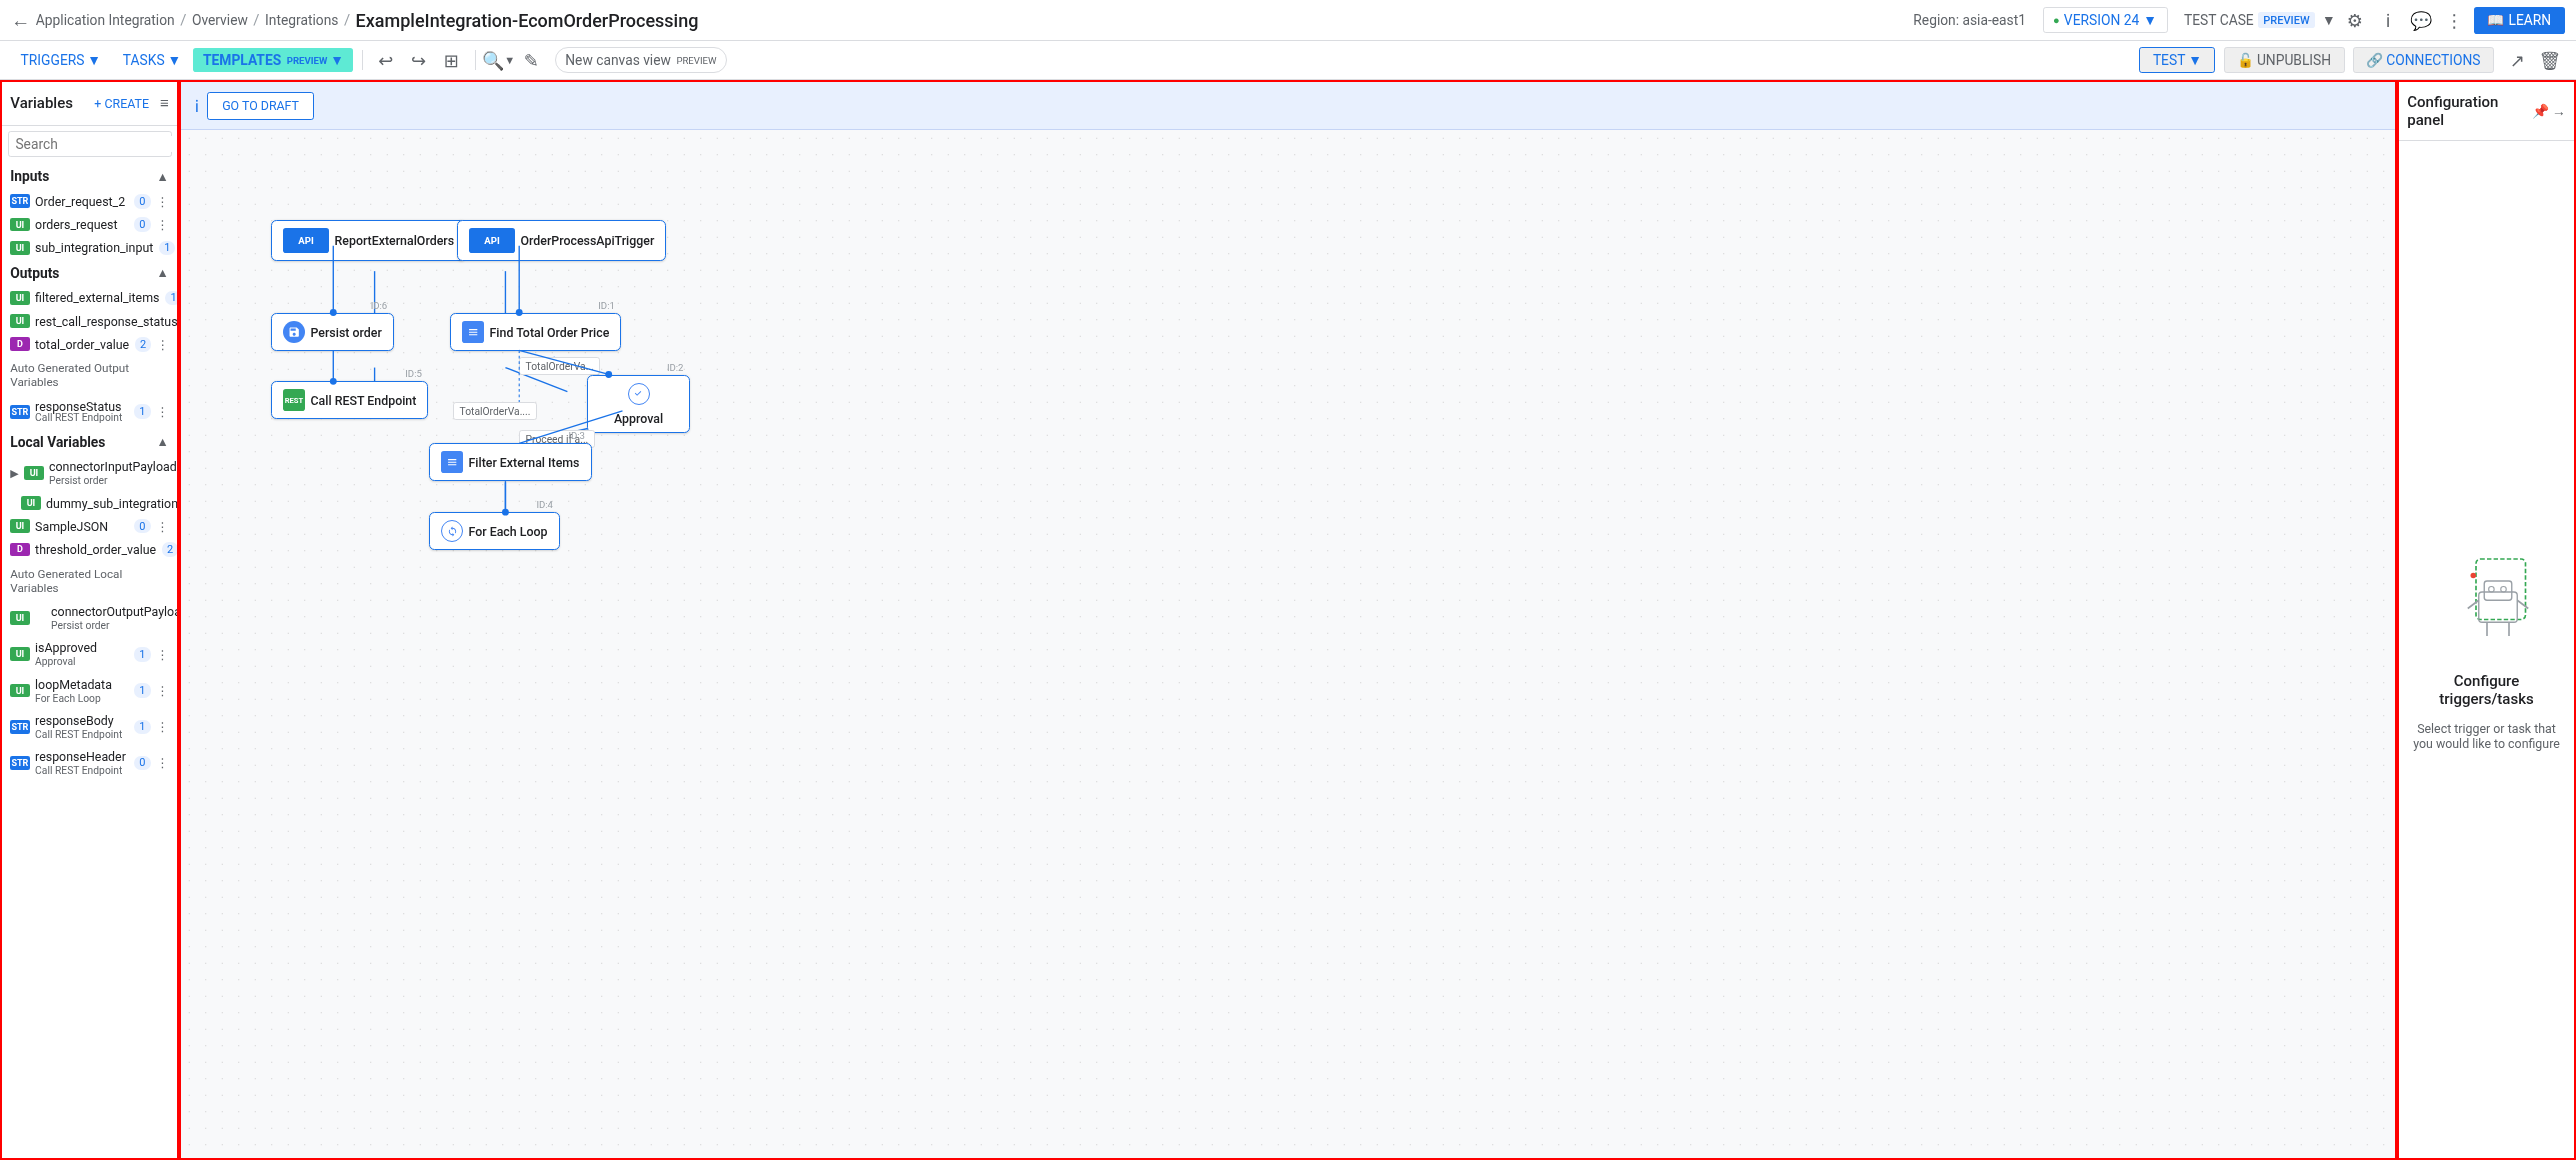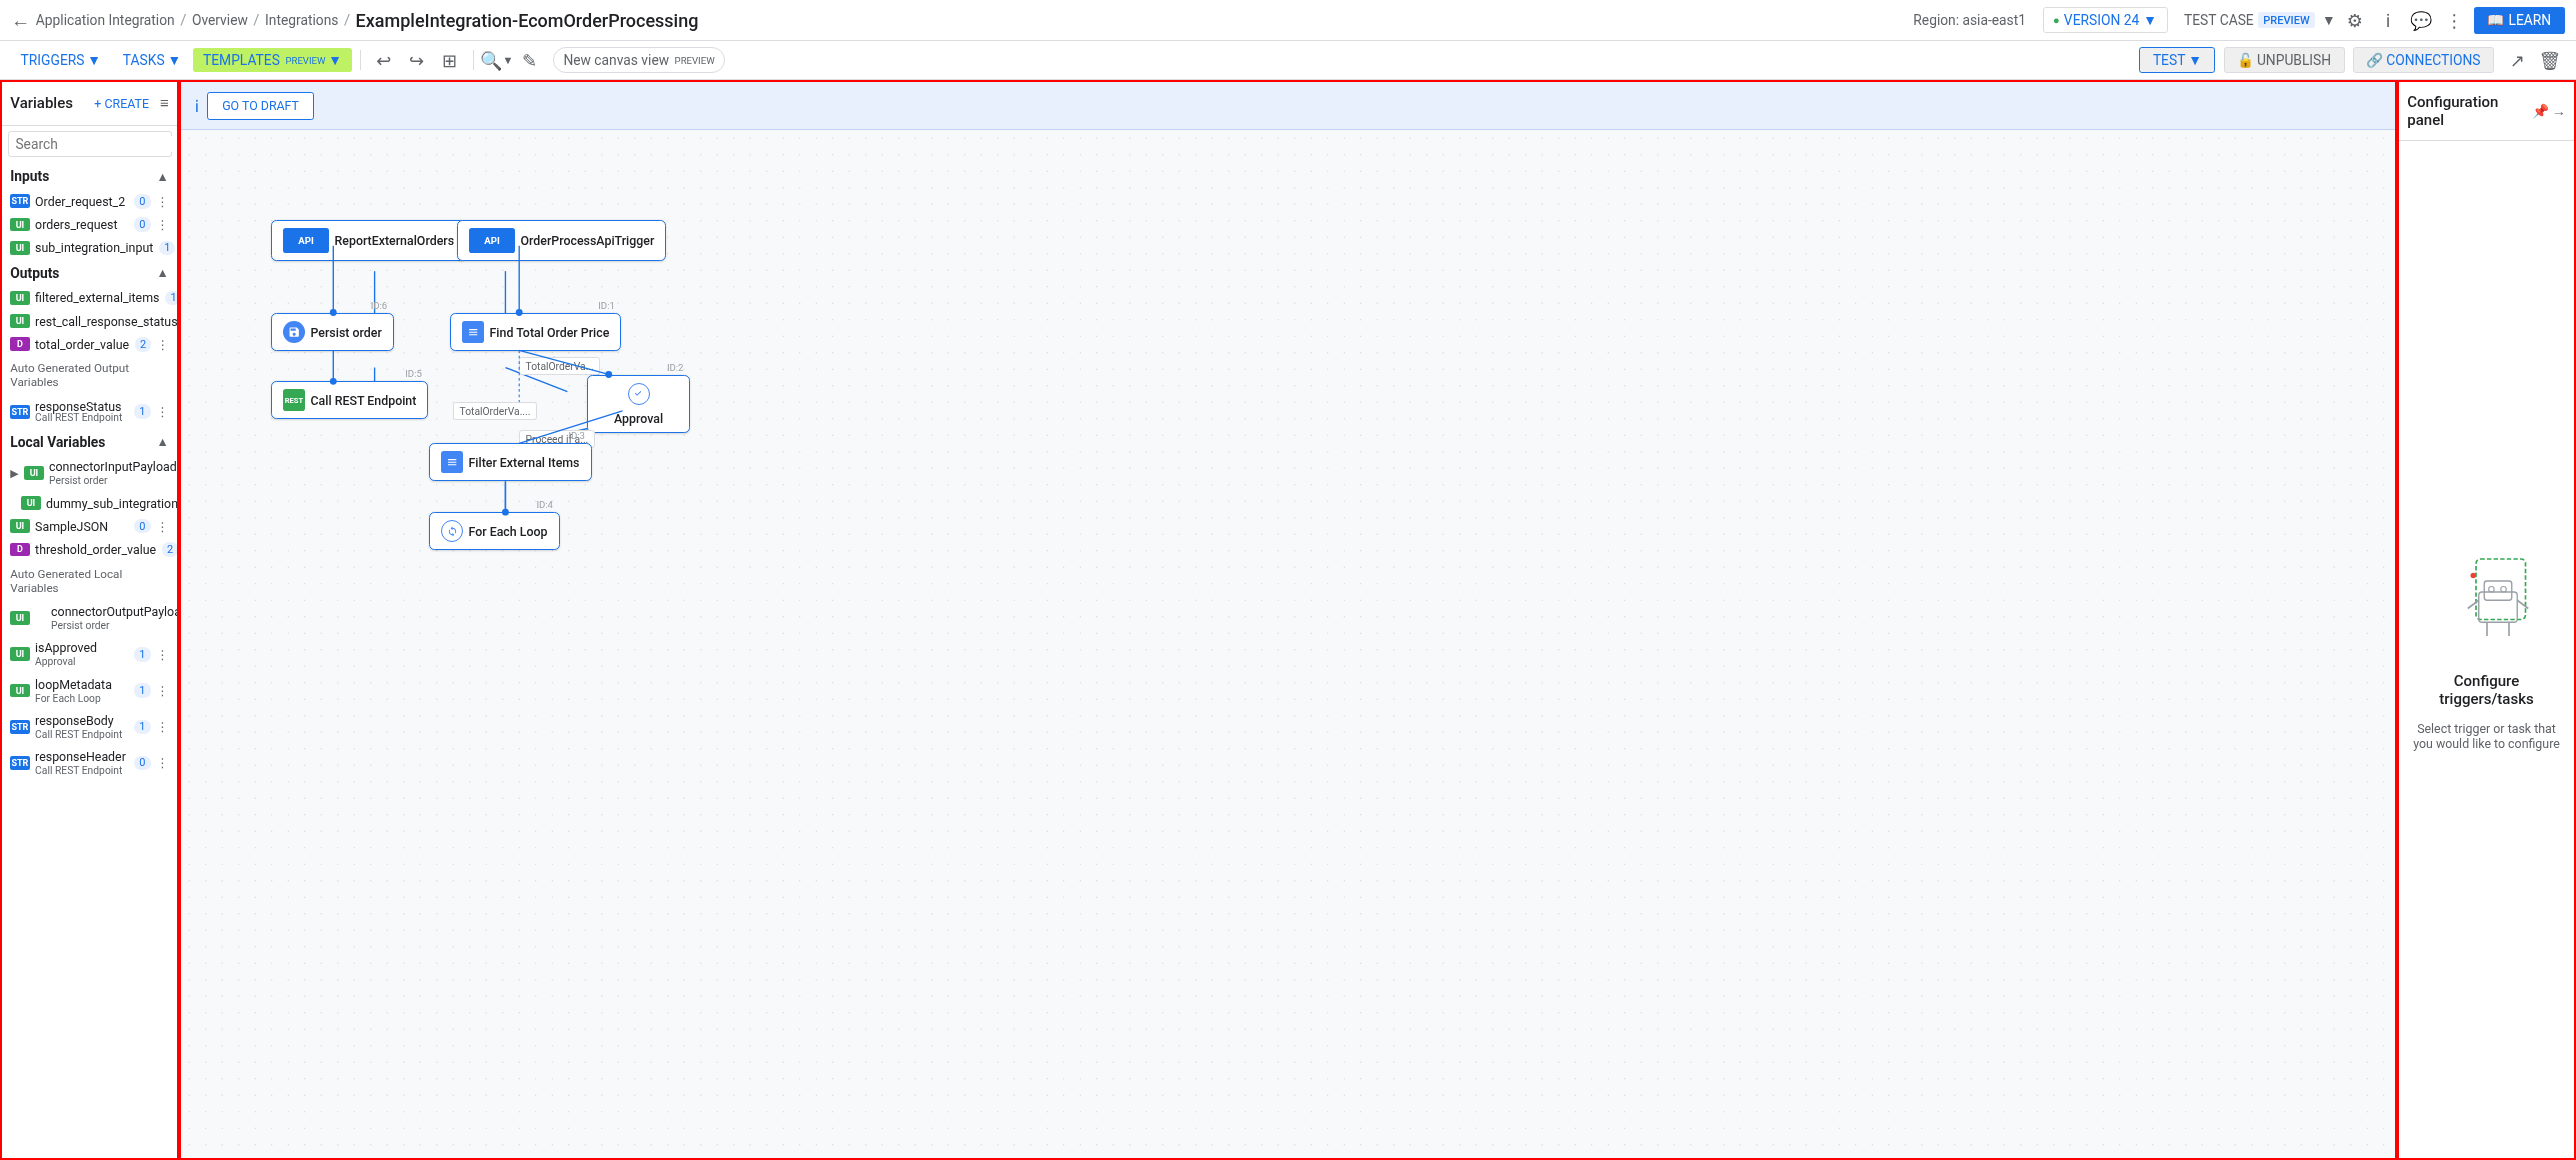--- a/index.html
+++ b/index.html
@@ -47,21 +47,21 @@
       display: flex; align-items: center; gap: 2.8px; padding: 4.1px 9.6px;
       border-radius: 2.8px; font-size: 13.8px; color: #1a73e8; cursor: pointer;
       border: none; background: transparent;
     }
     .toolbar-sep { width: 0.7px; height: 19.3px; background: #dadce0; margin: 0 5.5px; }
     .toolbar-icon-btn {
       width: 30px; height: 30px; display: flex; align-items: center; justify-content: center;
       color: #5f6368; cursor: pointer; font-size: 18px; border-radius: 2.8px;
     }
     .templates-btn {
-      background: #bef264; color: #1a73e8; font-weight: 400; align-items: center;
+      background: #5eead4; color: #1a73e8; font-weight: 700; align-items: center;
     }
     .canvas-toggle {
       display: flex; align-items: center; gap: 5.5px; padding: 4.1px 9.6px;
       border: 0.7px solid #dadce0; border-radius: 13.8px; font-size: 13.8px; color: #5f6368;
       background: #fff; cursor: pointer; margin-left: 5.5px;
     }
     .toolbar-spacer { flex: 1; }
     .test-btn {
       display: flex; align-items: center; gap: 2.8px; padding: 4.1px 12.4px;
       border: 0.7px solid #1a73e8; border-radius: 2.8px; color: #1a73e8; font-size: 13.8px; cursor: pointer;

